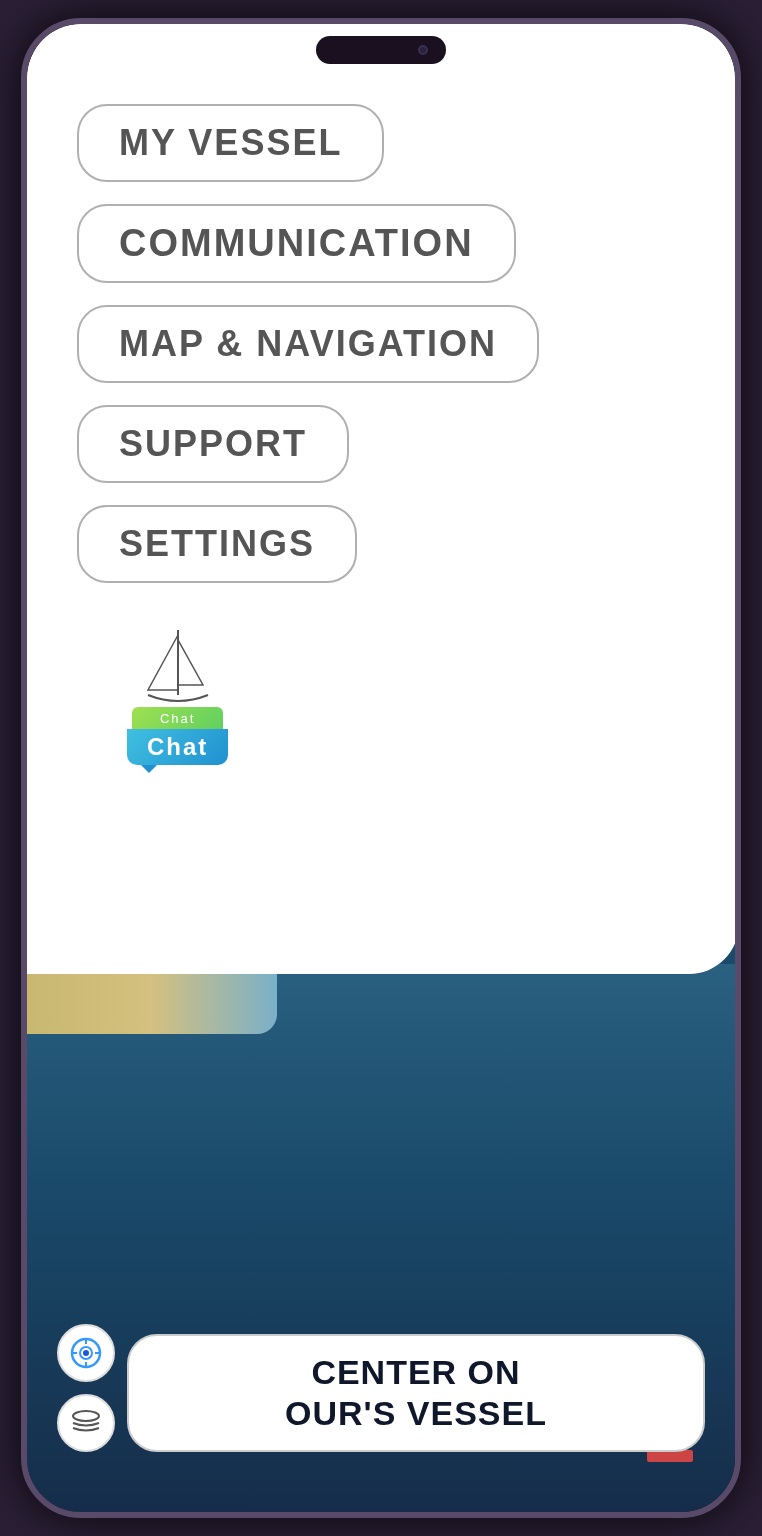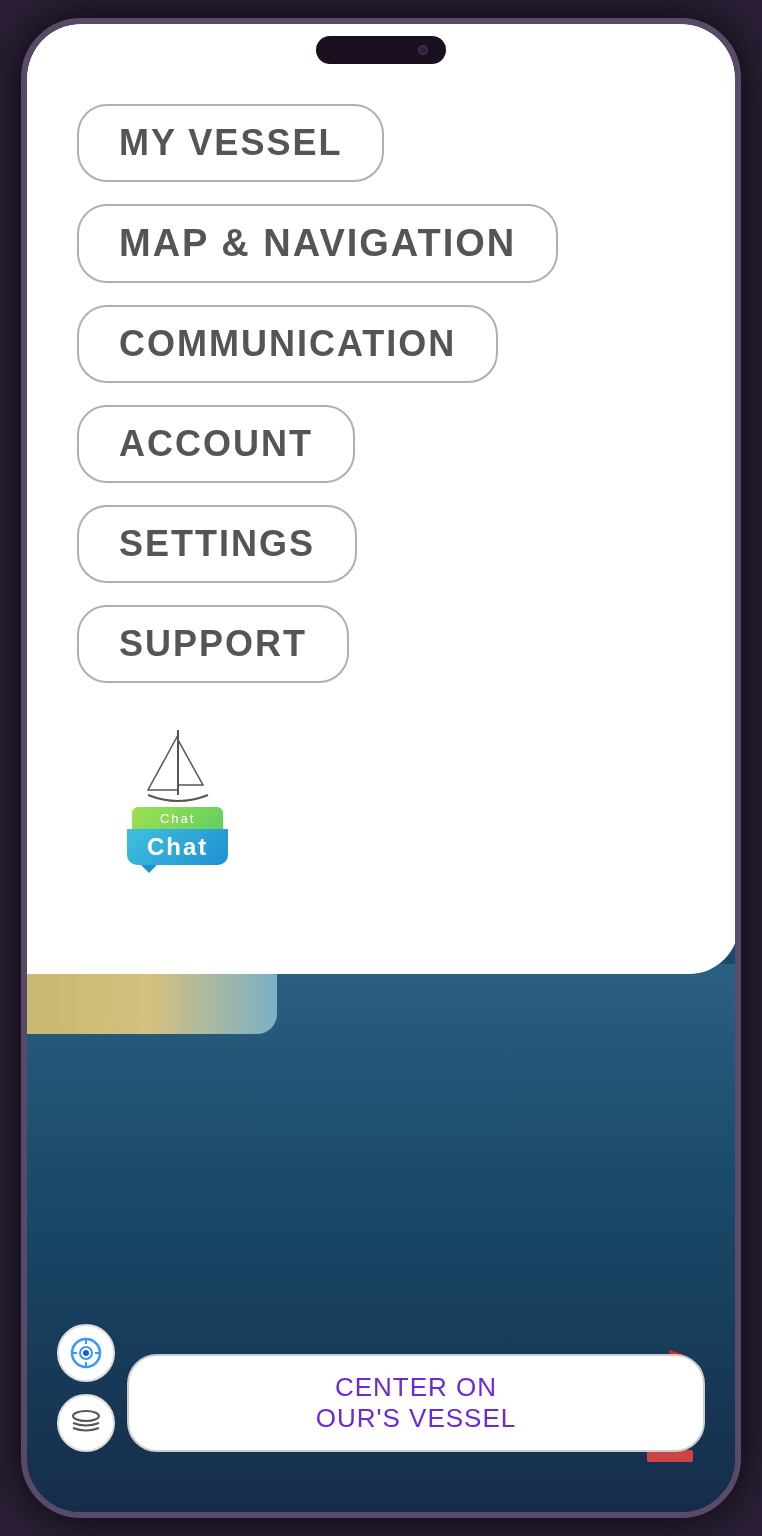--- a/index.html
+++ b/index.html
@@ -247,23 +247,23 @@
     .action-btn {
       background: white;
       border: 2px solid #ccc;
       border-radius: 30px;
       padding: 16px 28px;
       cursor: pointer;
       text-align: center;
     }
 
     .action-btn-text {
-      font-size: 26px;
-      font-weight: 400;
-      color: #6d28d9;
+      font-size: 34px;
+      font-weight: 700;
+      color: #0f172a;
       letter-spacing: 1px;
       line-height: 1.2;
     }
 
     .lighthouse-icon {
       position: absolute;
       bottom: 40px;
       right: 20px;
       width: 90px;
       height: 130px;
@@ -287,33 +287,30 @@
       <div class="map-pier"></div>
       <div class="map-dot-blue"></div>
     </div>
 
     <div class="menu-panel">
 
       <div class="menu-item">
         <span class="menu-item-text">MY VESSEL</span>
       </div>
       <div class="menu-item">
+        <span class="menu-item-text">COMMUNICATION</span>
+      </div>
+      <div class="menu-item">
         <span class="menu-item-text">MAP &amp; NAVIGATION</span>
       </div>
       <div class="menu-item">
-        <span class="menu-item-text">COMMUNICATION</span>
-      </div>
-      <div class="menu-item">
-        <span class="menu-item-text">ACCOUNT</span>
+        <span class="menu-item-text">SUPPORT</span>
       </div>
       <div class="menu-item">
         <span class="menu-item-text">SETTINGS</span>
-      </div>
-      <div class="menu-item">
-        <span class="menu-item-text">SUPPORT</span>
       </div>
 
       <div class="logo-container">
         <svg class="sailboat-svg" viewBox="0 0 80 90" fill="none" xmlns="http://www.w3.org/2000/svg">
 
           <line x1="40" y1="5" x2="40" y2="70" stroke="#555" stroke-width="2"></line>
 
           <polygon points="40,10 40,65 10,65" fill="none" stroke="#555" stroke-width="1.5"></polygon>
 
           <polygon points="40,15 40,60 65,60" fill="none" stroke="#555" stroke-width="1.5"></polygon>

